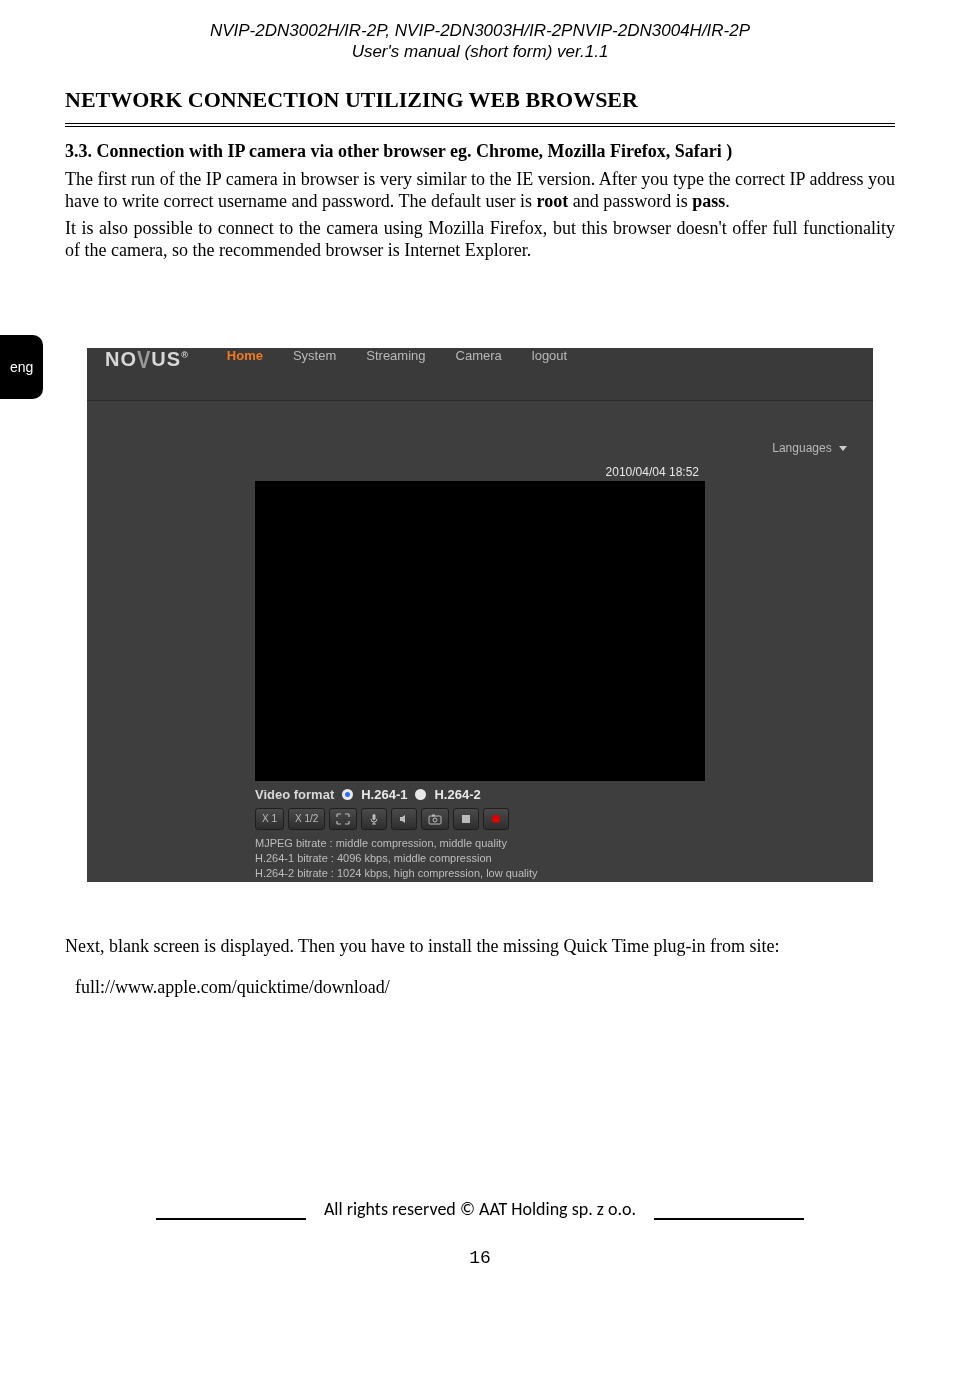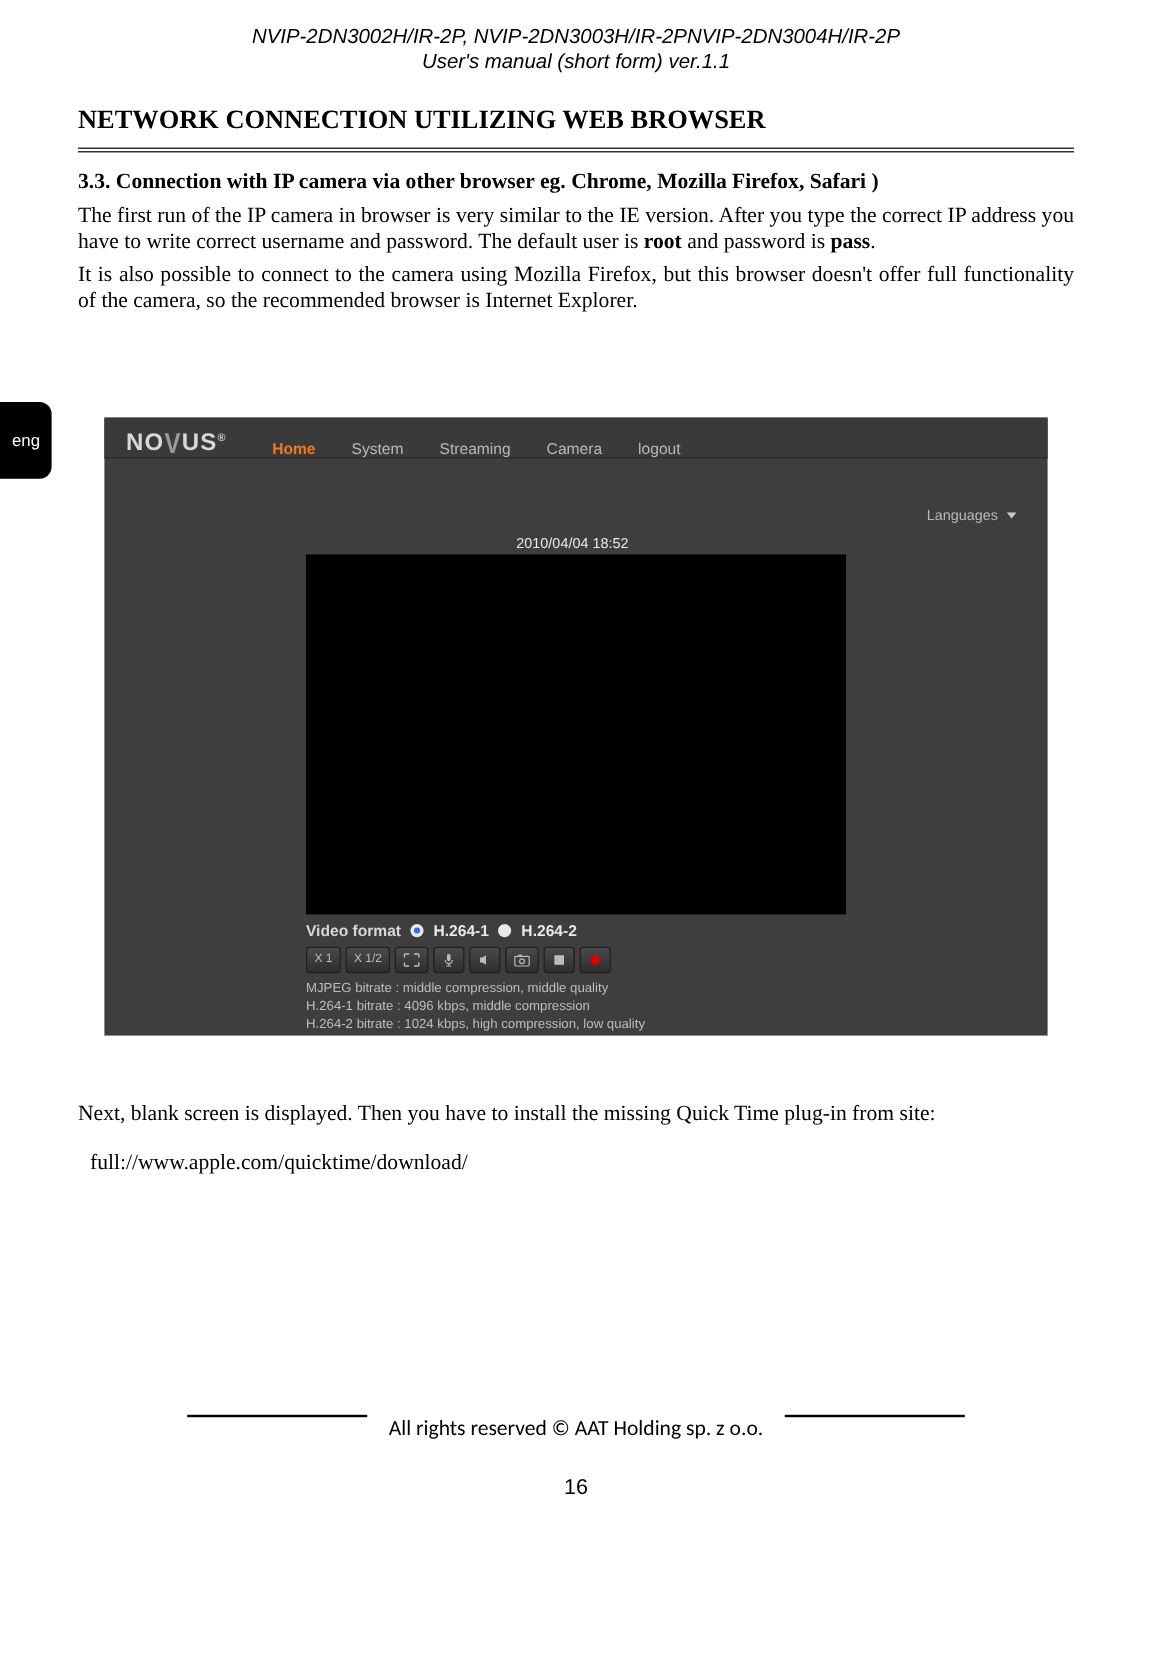--- a/index.html
+++ b/index.html
@@ -5,47 +5,47 @@
 *{margin:0;padding:0;box-sizing:border-box}
 body{font-family:"Times New Roman",serif;background:#fff;color:#000;width:960px;margin:0 auto;position:relative}
 .page{padding:16px 65px}
 .hdr{text-align:center;font-style:italic;font-family:Arial,sans-serif;font-size:17px;line-height:1.25;padding-top:4px}
 .section-title{font-size:22px;font-weight:bold;margin-top:24px;margin-bottom:8px}
 .hr-dbl{border:none;border-top:4px double #000;margin:10px 0 14px}
 .subtitle{font-size:18px;font-weight:bold;margin:10px 0 6px}
 .para{font-size:18px;line-height:1.25;text-align:justify;margin:4px 0}
 .lang-tab{position:absolute;left:0;top:335px;background:#000;color:#fff;font-family:Arial,sans-serif;font-size:14px;padding:24px 10px;border-top-right-radius:10px;border-bottom-right-radius:10px}
 .shot{margin:50px auto 0;width:786px;background:#3e3e3e;font-family:Arial,sans-serif;color:#b8b8b8;font-size:12px}
-.topbar{display:flex;align-items:flex-end;height:34px;background:#3a3a3a;border-bottom:1px solid #2a2a2a}
+.topbar{display:flex;align-items:flex-start;height:53px;background:#3a3a3a;border-bottom:1px solid #2a2a2a}
 .logo{margin:0 18px;font-family:Arial,sans-serif;font-weight:bold;color:#d8d8d8;font-size:20px;letter-spacing:1px}
 .logo .v{display:inline-block;transform:scaleY(1.2) translateY(1px);color:#9a9a9a}
 .nav{display:flex;gap:30px;margin-left:20px}
 .nav span{font-size:13px}
 .nav .active{color:#f07a1f;font-weight:bold}
 .langrow{text-align:right;padding:40px 26px 6px 0;font-size:12px}
 .langrow .dd{display:inline-block;width:0;height:0;margin-left:4px;border-left:4px solid transparent;border-right:4px solid transparent;border-top:5px solid #ccc;vertical-align:middle}
 .vidwrap{padding:0 0 0 168px}
-.tsrow{width:450px;text-align:center;font-size:12px;color:#e8e8e8;padding:4px 6px 2px 0}
+.tsrow{width:450px;text-align:right;font-size:12px;color:#e8e8e8;padding:4px 6px 2px 0}
 .video{width:450px;height:300px;background:#000}
 .vfrow{display:flex;align-items:center;gap:8px;margin-top:6px;font-size:13px}
 .vfrow .lbl{color:#d8d8d8;font-weight:bold}
 .radio{display:inline-block;width:11px;height:11px;border-radius:50%;background:#e8e8e8;position:relative;vertical-align:middle}
 .radio.on::after{content:"";position:absolute;inset:3px;border-radius:50%;background:#2a6aff}
 .ctrlrow{display:flex;gap:4px;margin-top:6px;align-items:center}
 .btn{display:flex;align-items:center;justify-content:center;height:22px;min-width:26px;padding:0 6px;background:linear-gradient(#4a4a4a,#2e2e2e);border:1px solid #1f1f1f;border-radius:3px;font-size:10px;color:#bbb}
 .btn.rec{color:#e00}
 .btn svg{display:block}
 .info{font-size:11px;line-height:1.4;color:#bdbdbd;margin:6px 0 18px}
 .after{font-size:18px;margin-top:54px}
 .after .url{margin-top:20px;margin-left:10px}
 .ftr{margin-top:200px;text-align:center}
-.ftr-line{display:flex;align-items:flex-start;gap:10px;justify-content:center}
+.ftr-line{display:flex;align-items:flex-end;gap:10px;justify-content:center}
 .ftr-line .bar{flex:0 0 150px;height:2px;background:#000}
 .ftr-txt{font-family:Calibri,Arial,sans-serif;font-size:18px;padding:0 8px}
-.pnum{font-family:Liberation Sans, sans-serif;font-size:18px;margin-top:28px;margin-bottom:35px}
+.pnum{font-family:Liberation Mono, monospace;font-size:18px;margin-top:28px;margin-bottom:35px}
 </style>
 </head>
 <body>
 
 <div class="page">
   <div class="hdr">
     <div>NVIP-2DN3002H/IR-2P, NVIP-2DN3003H/IR-2PNVIP-2DN3004H/IR-2P</div>
     <div>User's manual (short form) ver.1.1</div>
   </div>
 

